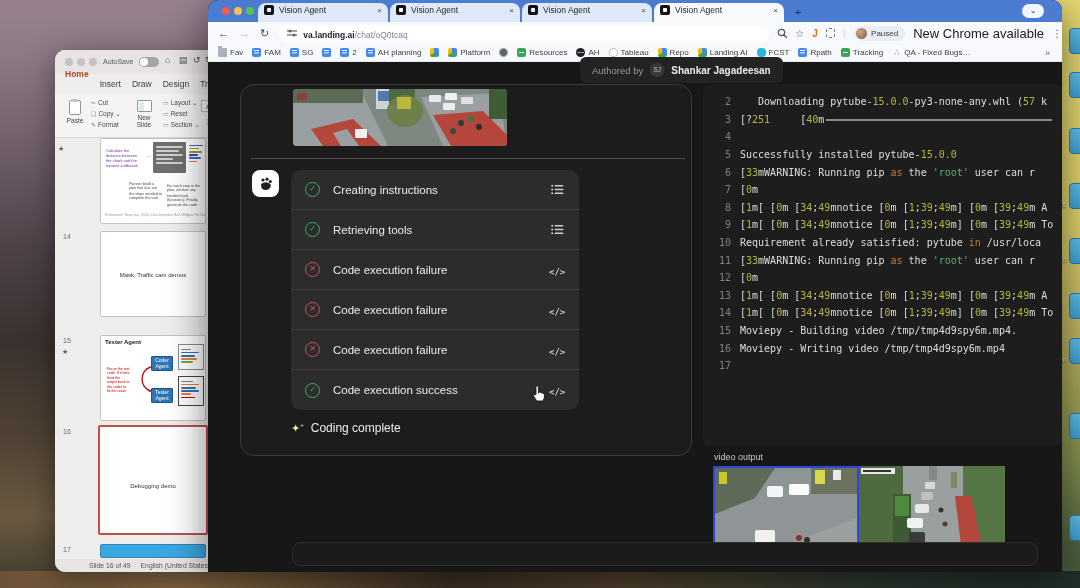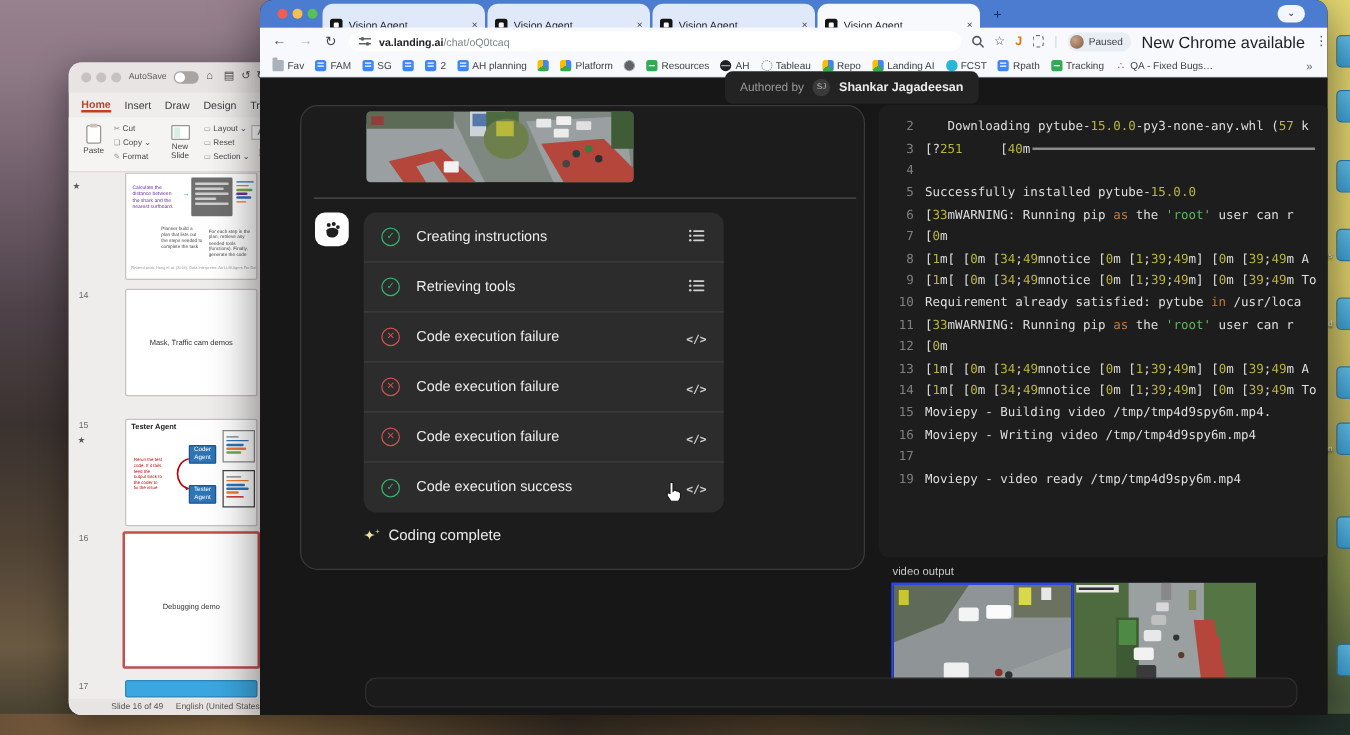--- a/index.html
+++ b/index.html
@@ -20,21 +20,21 @@
   #ppt { position:absolute; left:55px; top:50px; width:162px; height:522px; z-index:1;
     background:#efedec; border-radius:10px 0 0 10px; box-shadow:0 8px 30px rgba(0,0,0,.45); }
   #ppt-titlebar { position:absolute; left:0; top:0; width:100%; height:24px; background:#e8e4e3; border-radius:10px 0 0 0; }
   .tl { position:absolute; top:8px; width:8px; height:8px; border-radius:50%; background:#c7c2c1; }
   #ppt-autosave { position:absolute; left:48px; top:8px; font-size:7px; color:#5a5a5a; }
   #ppt-autosave-toggle { position:absolute; left:84px; top:7px; width:20px; height:10px; border-radius:5px; background:#a9a4a2; }
   #ppt-autosave-toggle::before { content:""; position:absolute; left:1px; top:1px; width:8px; height:8px; border-radius:50%; background:#fff; }
   .tb-ico { position:absolute; top:5px; font-size:9px; color:#4c4c4c; }
   #ppt-ribbon-tabs { position:absolute; left:0; top:24px; width:100%; height:20px; display:flex; gap:11px; padding-left:10px; align-items:center; }
   .rtab { font-size:8.5px; color:#3c3c3c; white-space:nowrap; }
-  .rtab.active { color:#b7472a; font-weight:bold; border-bottom:2px solid #c43e1c; padding-bottom:0; }
+  .rtab.active { color:#b7472a; font-weight:bold; border-bottom:2px solid #c43e1c; padding-bottom:19px; }
   #ppt-ribbon { position:absolute; left:0; top:44px; width:100%; height:44px; background:#f6f4f3; border-bottom:1px solid #d9d5d3; }
   #paste-btn { position:absolute; left:8px; top:4px; width:24px; height:36px; text-align:center; font-size:6.5px; color:#444; }
   .clipboard { margin:2px auto 2px; width:12px; height:15px; background:#fff; border:1px solid #9a948f; border-radius:2px; position:relative; }
   .clipboard::before { content:""; position:absolute; left:2px; top:-2px; width:6px; height:3px; background:#c9c2bb; border-radius:1px; }
   .mini-list { position:absolute; font-size:6.5px; color:#4a4a4a; white-space:nowrap; }
   .mini-ico { color:#8a8580; margin-right:2px; font-size:6px; }
   #newslide-btn { position:absolute; left:76px; top:4px; width:26px; height:36px; text-align:center; font-size:6.5px; color:#444; }
   .ns-ico { margin:2px auto; width:15px; height:12px; background:#fff; border:1px solid #9a948f; border-radius:1px; position:relative; }
   .ns-ico::before { content:""; position:absolute; left:1px; top:1px; width:5px; height:9px; background:#d8efe6; }
   #font-box { position:absolute; left:146px; top:6px; width:24px; height:12px; background:#fff; border:1px solid #c2bdb9; font-size:7px; color:#555; text-align:center; line-height:12px; }
@@ -62,21 +62,21 @@
   .code-frame { position:absolute; background:#fff; border:1px solid #8a8a8a; padding:2px; }
   
   .center-title { position:absolute; left:0; right:0; text-align:center; font-size:6px; color:#333; }
 
   
   #browser { position:absolute; left:208px; top:0; width:854px; height:572px; z-index:2;
     border-radius:10px 10px 0 0; overflow:hidden; box-shadow:0 10px 40px rgba(0,0,0,.55); background:#171717; }
   #tabstrip { position:absolute; left:0; top:0; width:100%; height:22px; background:#4b7ccf; }
   .b-tl { position:absolute; top:7px; width:8px; height:8px; border-radius:50%; }
   #tabs { position:absolute; left:50px; top:3px; height:19px; display:flex; gap:2px; }
-  .tab { width:130px; height:19px; background:#dfe9fa; border-radius:8px 8px 0 0; display:flex; align-items:flex-start; padding:12px 6px; gap:5px; }
+  .tab { width:130px; height:19px; background:#dfe9fa; border-radius:8px 8px 0 0; display:flex; align-items:flex-end; padding:12px 6px; gap:5px; }
   .tab.active { background:#f7f9fd; }
   .tab .fav { width:10px; height:10px; background:#141414; border-radius:2px; flex:none; position:relative; }
   .tab .fav::before { content:""; position:absolute; left:3px; top:3px; width:4px; height:4px; background:#fff; border-radius:1px; }
   .tab .ttl { font-size:8.5px; color:#1f1f1f; flex:1; overflow:hidden; white-space:nowrap; }
   .tab .cls { font-size:8px; color:#444; }
   #newtab-btn { position:absolute; left:584px; top:6px; width:12px; height:12px; color:#0c2b5e; font-size:11px; line-height:12px; text-align:center; }
   #tab-chevron { position:absolute; right:18px; top:4px; width:22px; height:14px; background:#f3f6fc; border-radius:7px; font-size:8px; color:#333; text-align:center; line-height:14px; }
   #toolbar { position:absolute; left:0; top:22px; width:100%; height:22px; background:#f7f9fd; display:flex; align-items:center; }
   .nav-ico { font-size:11px; color:#3f4449; margin-left:10px; }
   .nav-ico.dis { color:#aeb3ba; }
@@ -530,21 +530,20 @@
           <div class="t-line"><span class="t-num">8</span><span class="t-text">[<span class="t-num-c">1</span>m[ [<span class="t-num-c">0</span>m [<span class="t-num-c">34</span>;<span class="t-num-c">49</span>mnotice [<span class="t-num-c">0</span>m [<span class="t-num-c">1</span>;<span class="t-num-c">39</span>;<span class="t-num-c">49</span>m] [<span class="t-num-c">0</span>m [<span class="t-num-c">39</span>;<span class="t-num-c">49</span>m A</span></div>
           <div class="t-line"><span class="t-num">9</span><span class="t-text">[<span class="t-num-c">1</span>m[ [<span class="t-num-c">0</span>m [<span class="t-num-c">34</span>;<span class="t-num-c">49</span>mnotice [<span class="t-num-c">0</span>m [<span class="t-num-c">1</span>;<span class="t-num-c">39</span>;<span class="t-num-c">49</span>m] [<span class="t-num-c">0</span>m [<span class="t-num-c">39</span>;<span class="t-num-c">49</span>m To</span></div>
           <div class="t-line"><span class="t-num">10</span><span class="t-text">Requirement already satisfied: pytube <span class="t-kw">in</span> /usr/loca</span></div>
           <div class="t-line"><span class="t-num">11</span><span class="t-text">[<span class="t-num-c">33</span>mWARNING: Running pip <span class="t-kw">as</span> the <span class="t-str">'root'</span> user can r</span></div>
           <div class="t-line"><span class="t-num">12</span><span class="t-text">[<span class="t-num-c">0</span>m</span></div>
           <div class="t-line"><span class="t-num">13</span><span class="t-text">[<span class="t-num-c">1</span>m[ [<span class="t-num-c">0</span>m [<span class="t-num-c">34</span>;<span class="t-num-c">49</span>mnotice [<span class="t-num-c">0</span>m [<span class="t-num-c">1</span>;<span class="t-num-c">39</span>;<span class="t-num-c">49</span>m] [<span class="t-num-c">0</span>m [<span class="t-num-c">39</span>;<span class="t-num-c">49</span>m A</span></div>
           <div class="t-line"><span class="t-num">14</span><span class="t-text">[<span class="t-num-c">1</span>m[ [<span class="t-num-c">0</span>m [<span class="t-num-c">34</span>;<span class="t-num-c">49</span>mnotice [<span class="t-num-c">0</span>m [<span class="t-num-c">1</span>;<span class="t-num-c">39</span>;<span class="t-num-c">49</span>m] [<span class="t-num-c">0</span>m [<span class="t-num-c">39</span>;<span class="t-num-c">49</span>m To</span></div>
           <div class="t-line"><span class="t-num">15</span><span class="t-text">Moviepy - Building video /tmp/tmp4d9spy6m.mp4.</span></div>
           <div class="t-line"><span class="t-num">16</span><span class="t-text">Moviepy - Writing video /tmp/tmp4d9spy6m.mp4</span></div>
           <div class="t-line"><span class="t-num">17</span><span class="t-text"></span></div>
-          <div class="t-line"><span class="t-num">19</span><span class="t-text">Moviepy - video ready /tmp/tmp4d9spy6m.mp4</span></div>
         </div>
       <div id="video-label">video output</div>
       <div id="video-out">
         <div id="vid-left">
           <svg width="142" height="92" viewBox="0 0 142 92">
             <rect width="142" height="92" fill="#8f9496"></rect>
             <polygon points="0,0 60,0 40,30 0,46" fill="#5f6b58"></polygon>
             <rect x="4" y="4" width="8" height="12" fill="#c8c82e"></rect>
             <rect x="96" y="0" width="46" height="26" fill="#6b7260"></rect>
             <rect x="100" y="2" width="10" height="14" fill="#d8d84a"></rect>

